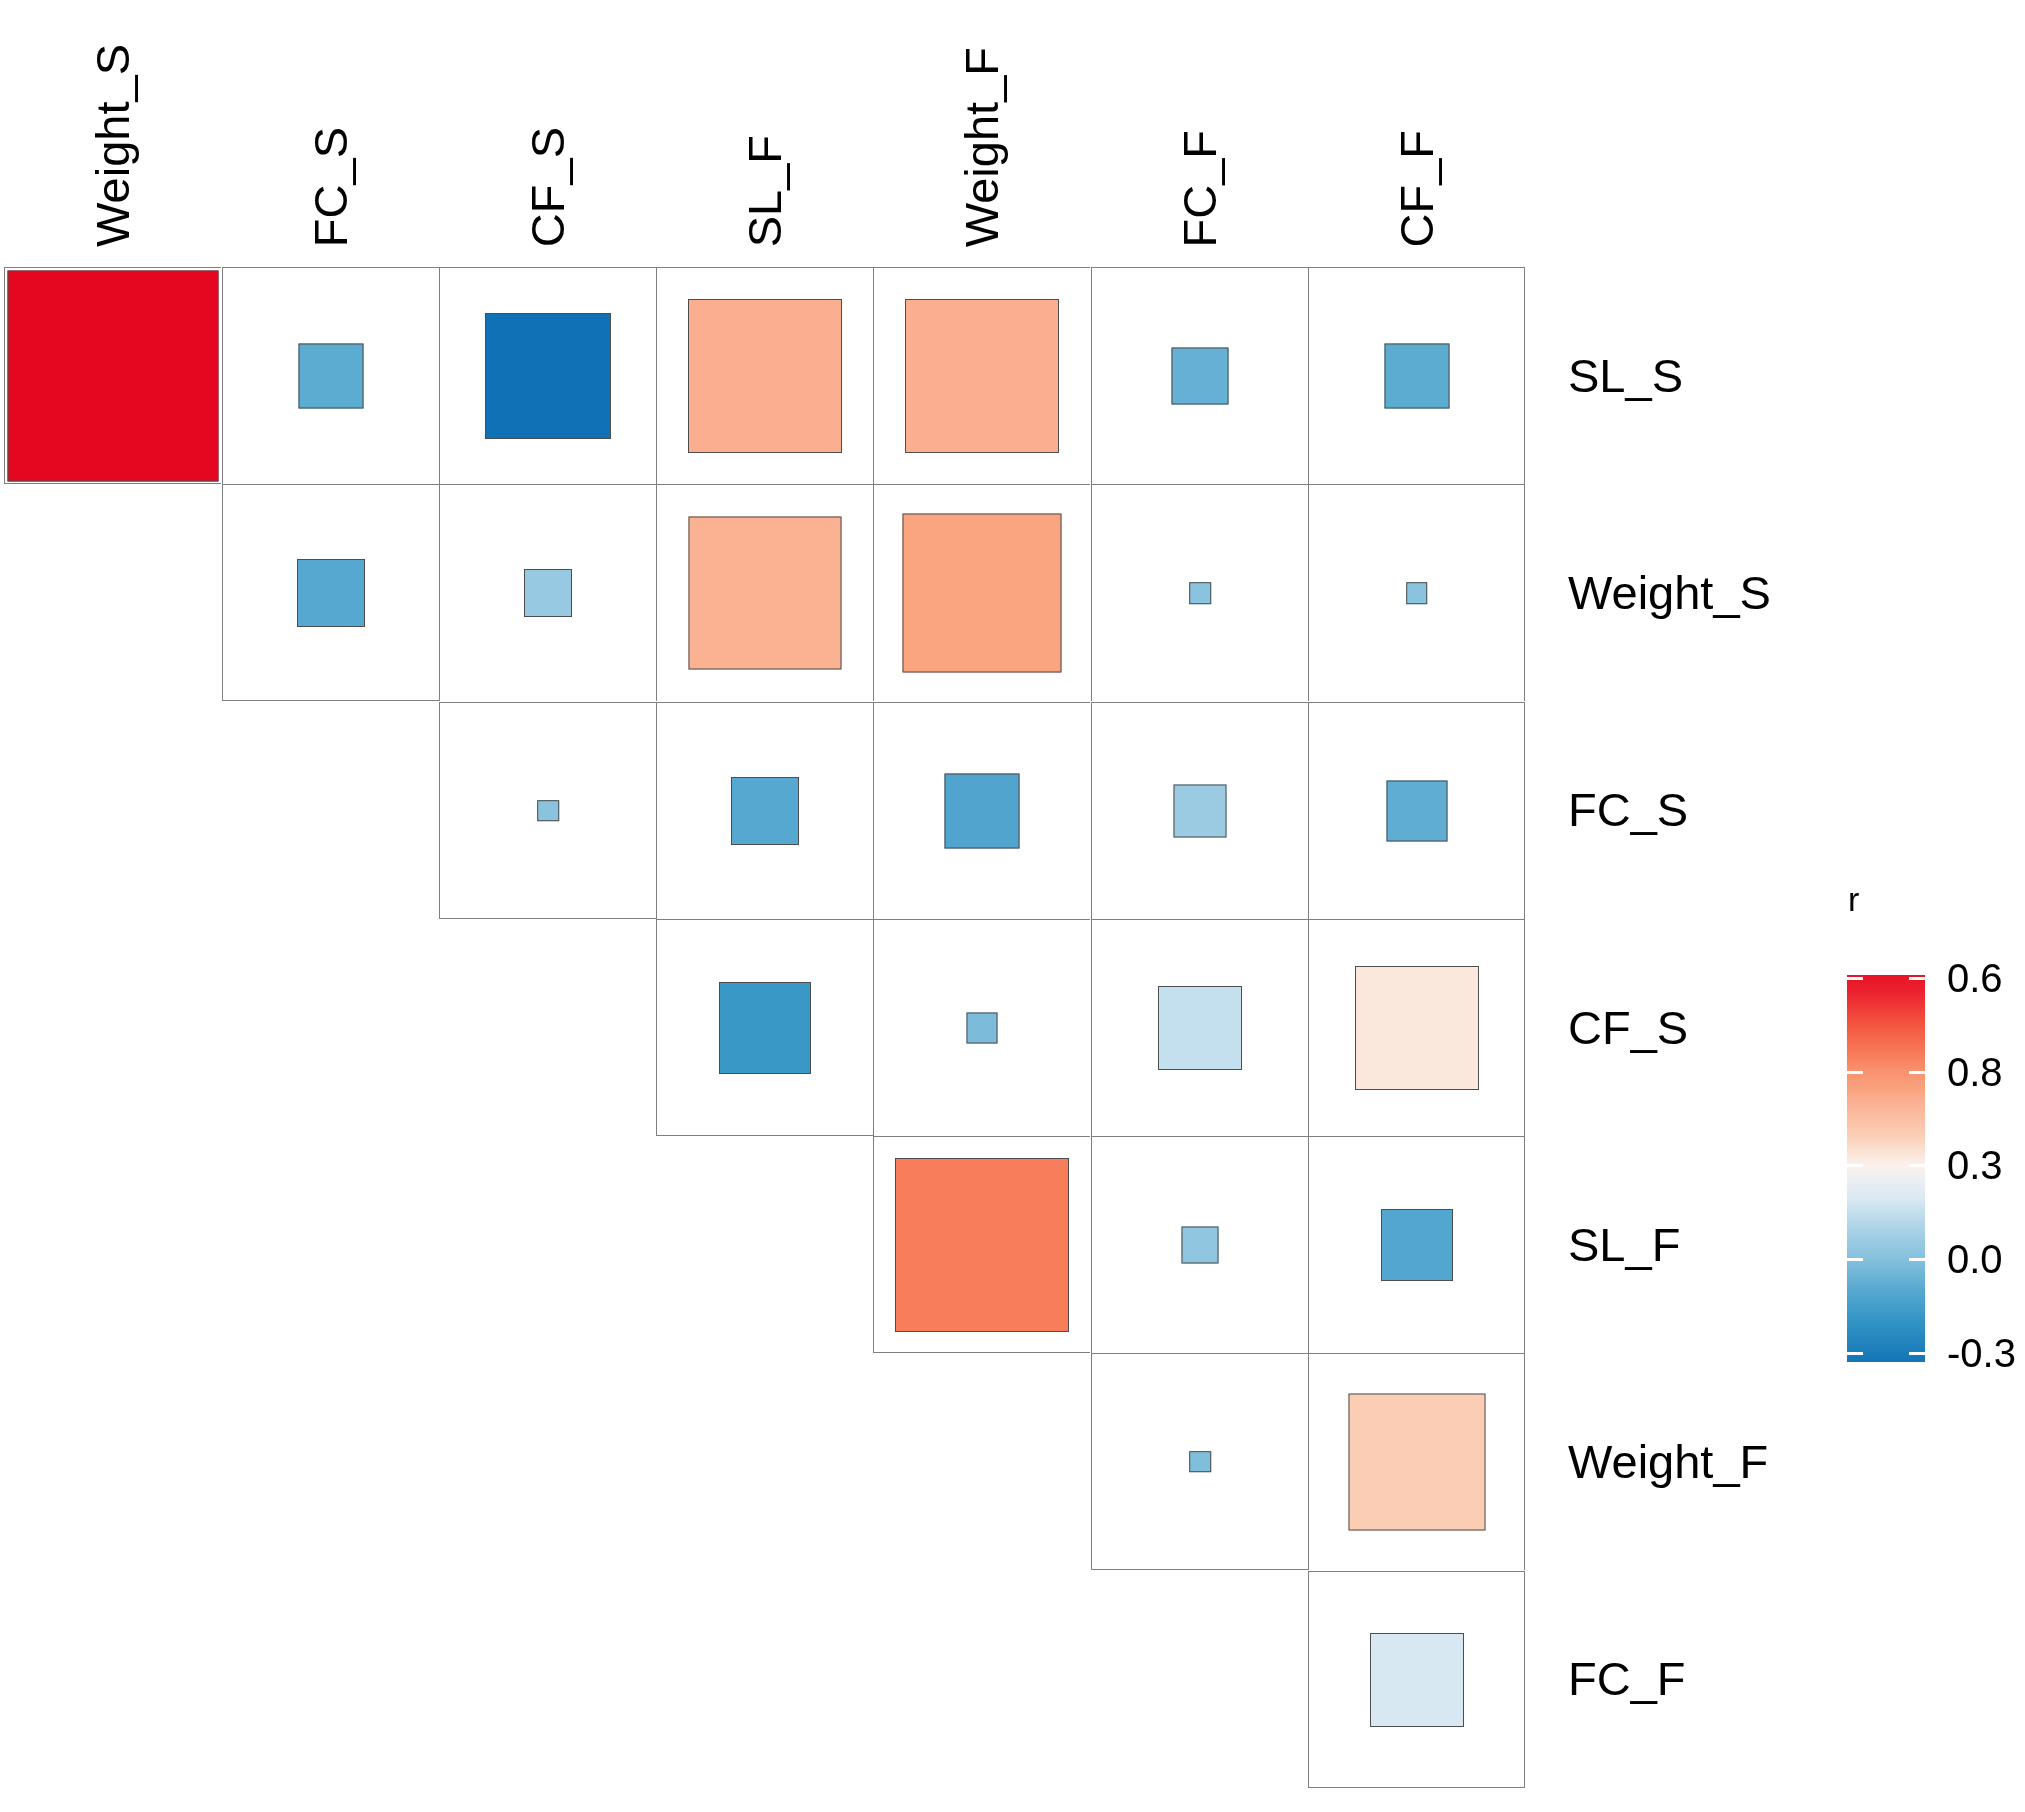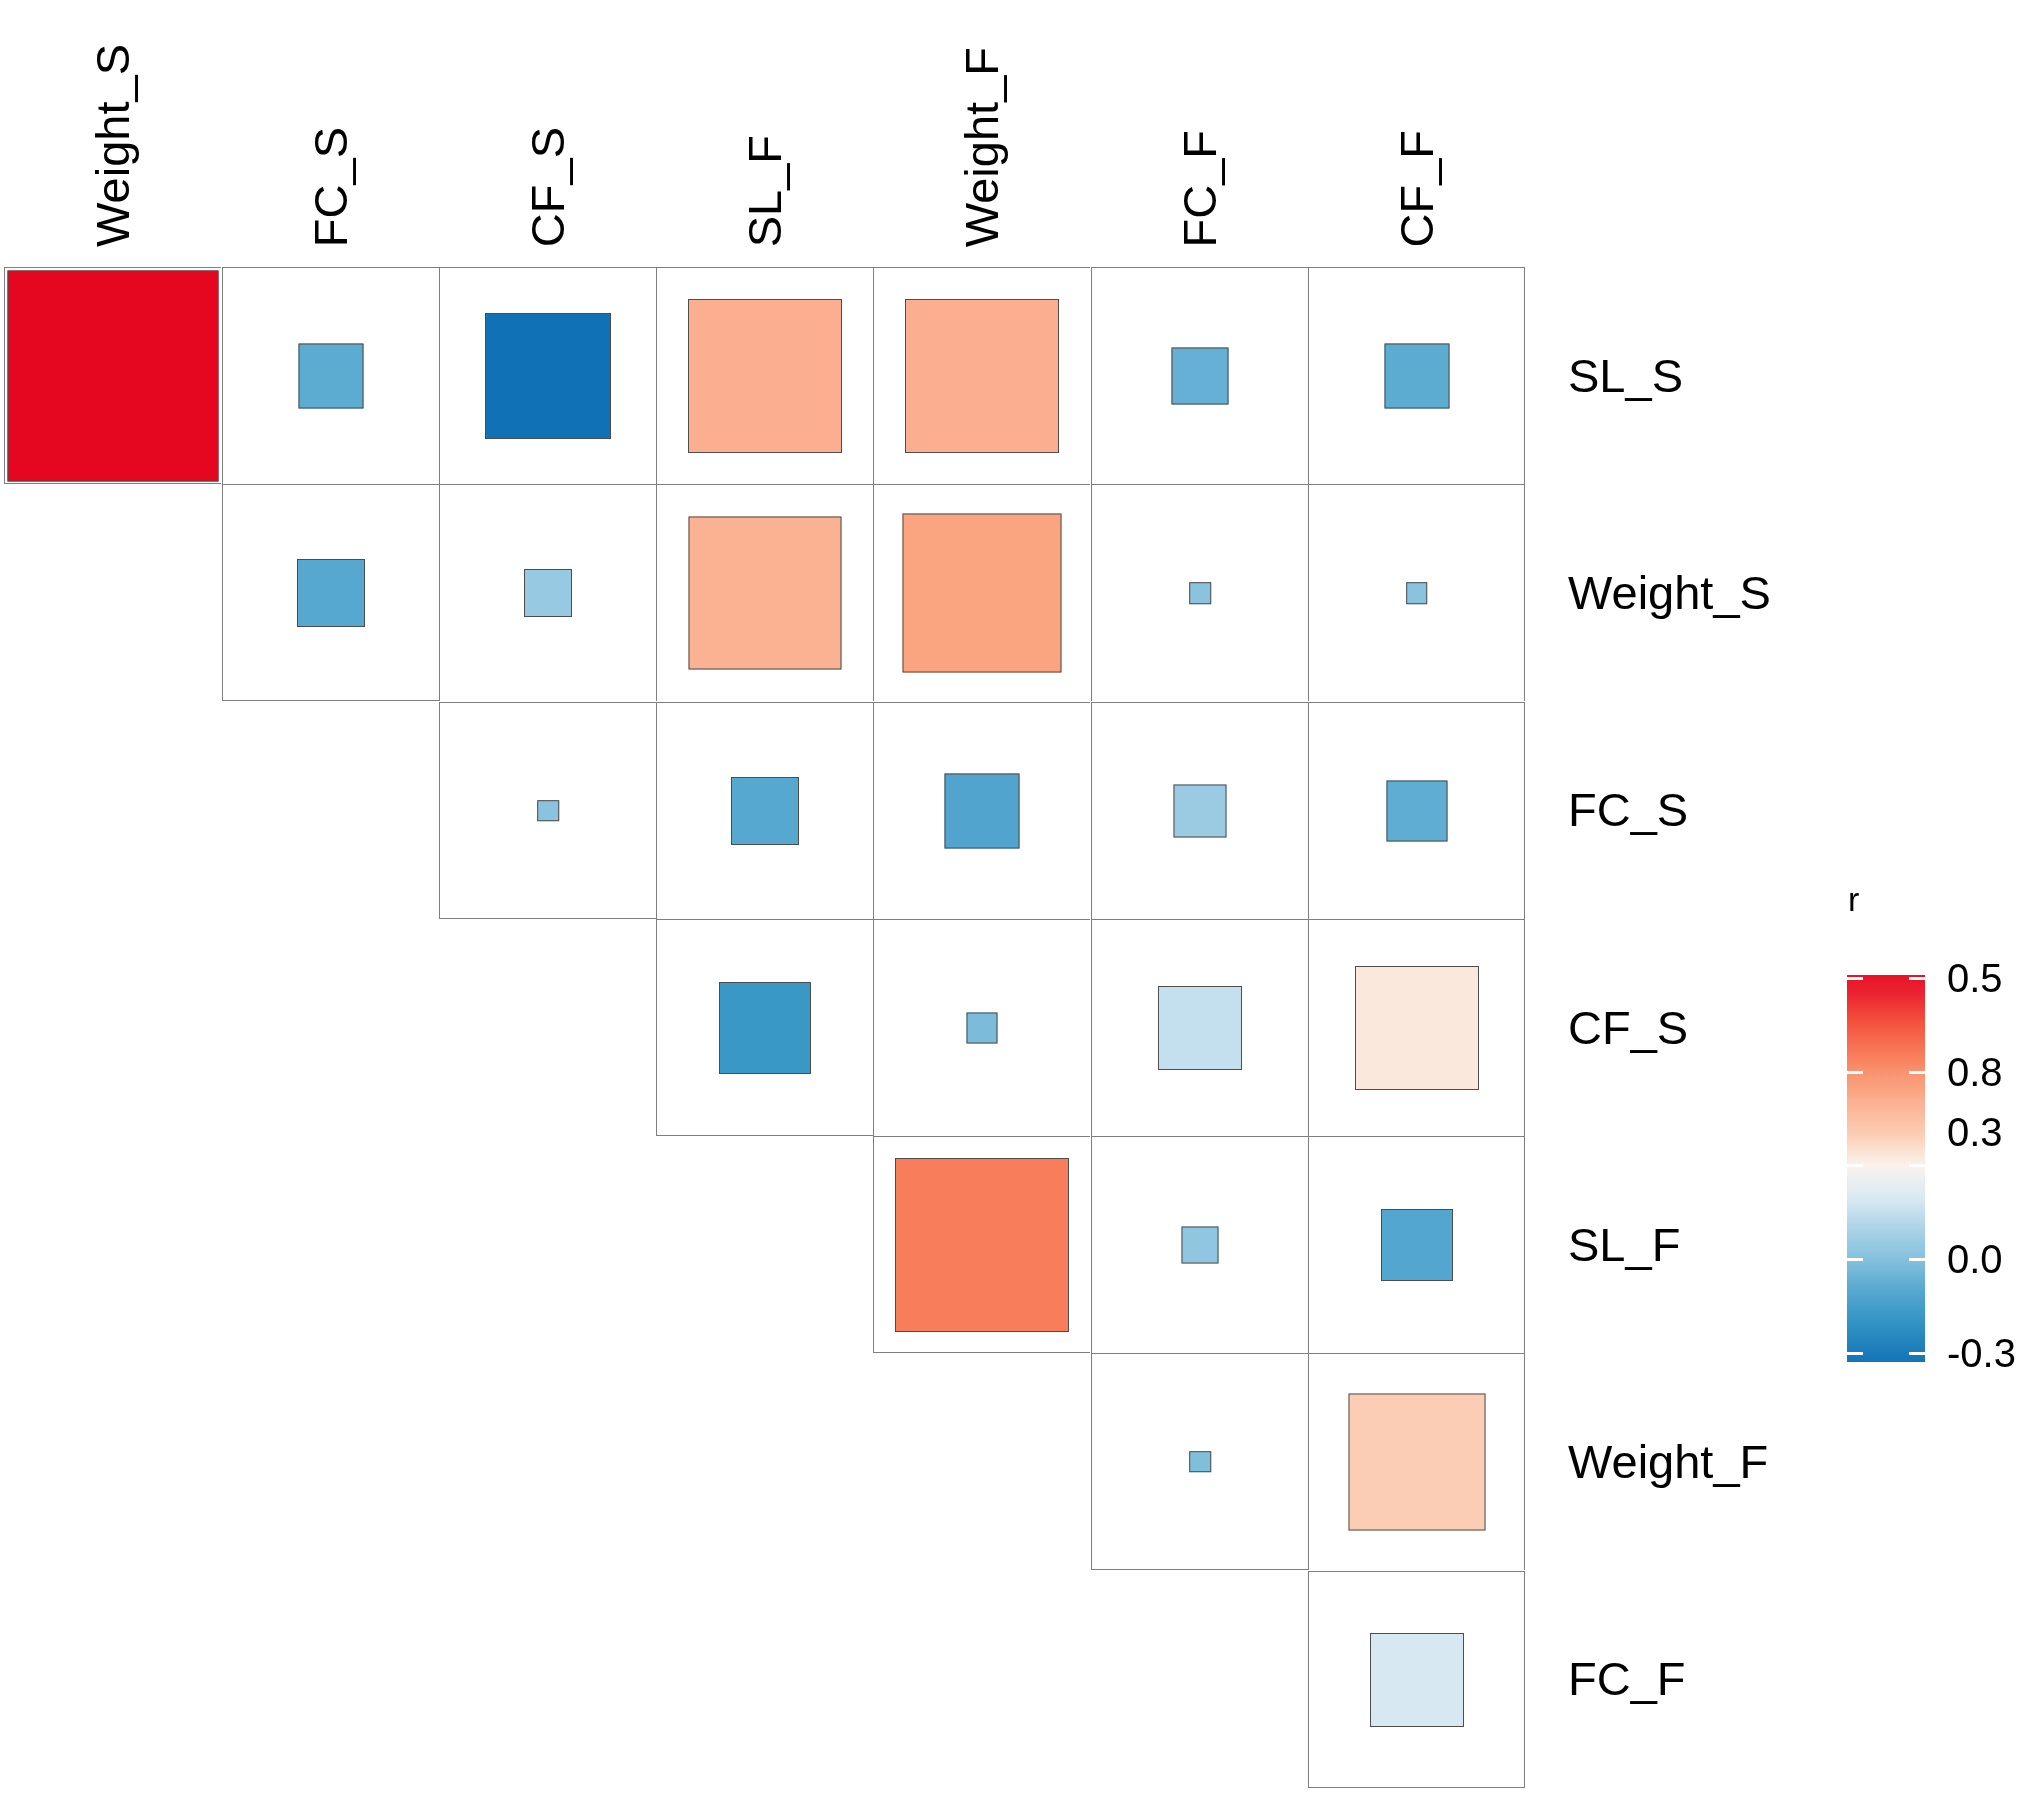--- a/index.html
+++ b/index.html
@@ -188,23 +188,23 @@
       <div class="row-label" style="left: 1568px; top: 810px;">FC_S</div>
       <div class="row-label" style="left: 1568px; top: 1028px;">CF_S</div>
       <div class="row-label" style="left: 1568px; top: 1245px;">SL_F</div>
       <div class="row-label" style="left: 1568px; top: 1462px;">Weight_F</div>
       <div class="row-label" style="left: 1568px; top: 1679px;">FC_F</div>
     </div>
   <div id="legend">
     <div id="legend-title">r</div>
     <div id="legend-bar" style="background: linear-gradient(rgb(232, 19, 38) 0%, rgb(236, 36, 48) 4.84%, rgb(244, 86, 64) 12.9%, rgb(248, 126, 91) 20.97%, rgb(249, 146, 112) 25%, rgb(250, 164, 128) 29.84%, rgb(251, 175, 144) 32.26%, rgb(251, 205, 180) 41.13%, rgb(251, 232, 221) 46.77%, rgb(251, 241, 235) 49.19%, rgb(237, 240, 242) 52.42%, rgb(216, 232, 242) 58.06%, rgb(181, 216, 234) 63.71%, rgb(155, 203, 227) 68.55%, rgb(133, 193, 221) 73.39%, rgb(87, 168, 208) 81.45%, rgb(51, 148, 197) 89.52%, rgb(19, 116, 183) 100%);"></div>
     <div id="legend-ticks">
-        <div class="tick-label" style="top: 978px;">0.5</div>
+        <div class="tick-label" style="top: 978px;">0.6</div>
         <div class="tick-label" style="top: 1072px;">0.8</div>
-        <div class="tick-label" style="top: 1132px;">0.3</div>
+        <div class="tick-label" style="top: 1165px;">0.3</div>
         <div class="tick-label" style="top: 1259px;">0.0</div>
         <div class="tick-label" style="top: 1353px; text-align: center;">-0.3</div>
       </div>
   <div class="legend-dash" style="left: 1847px; top: 977px;"></div>
       <div class="legend-dash" style="left: 1909px; top: 977px;"></div>
       <div class="legend-dash" style="left: 1847px; top: 1071px;"></div>
       <div class="legend-dash" style="left: 1909px; top: 1071px;"></div>
       <div class="legend-dash" style="left: 1847px; top: 1164px;"></div>
       <div class="legend-dash" style="left: 1909px; top: 1164px;"></div>
       <div class="legend-dash" style="left: 1847px; top: 1258px;"></div>

